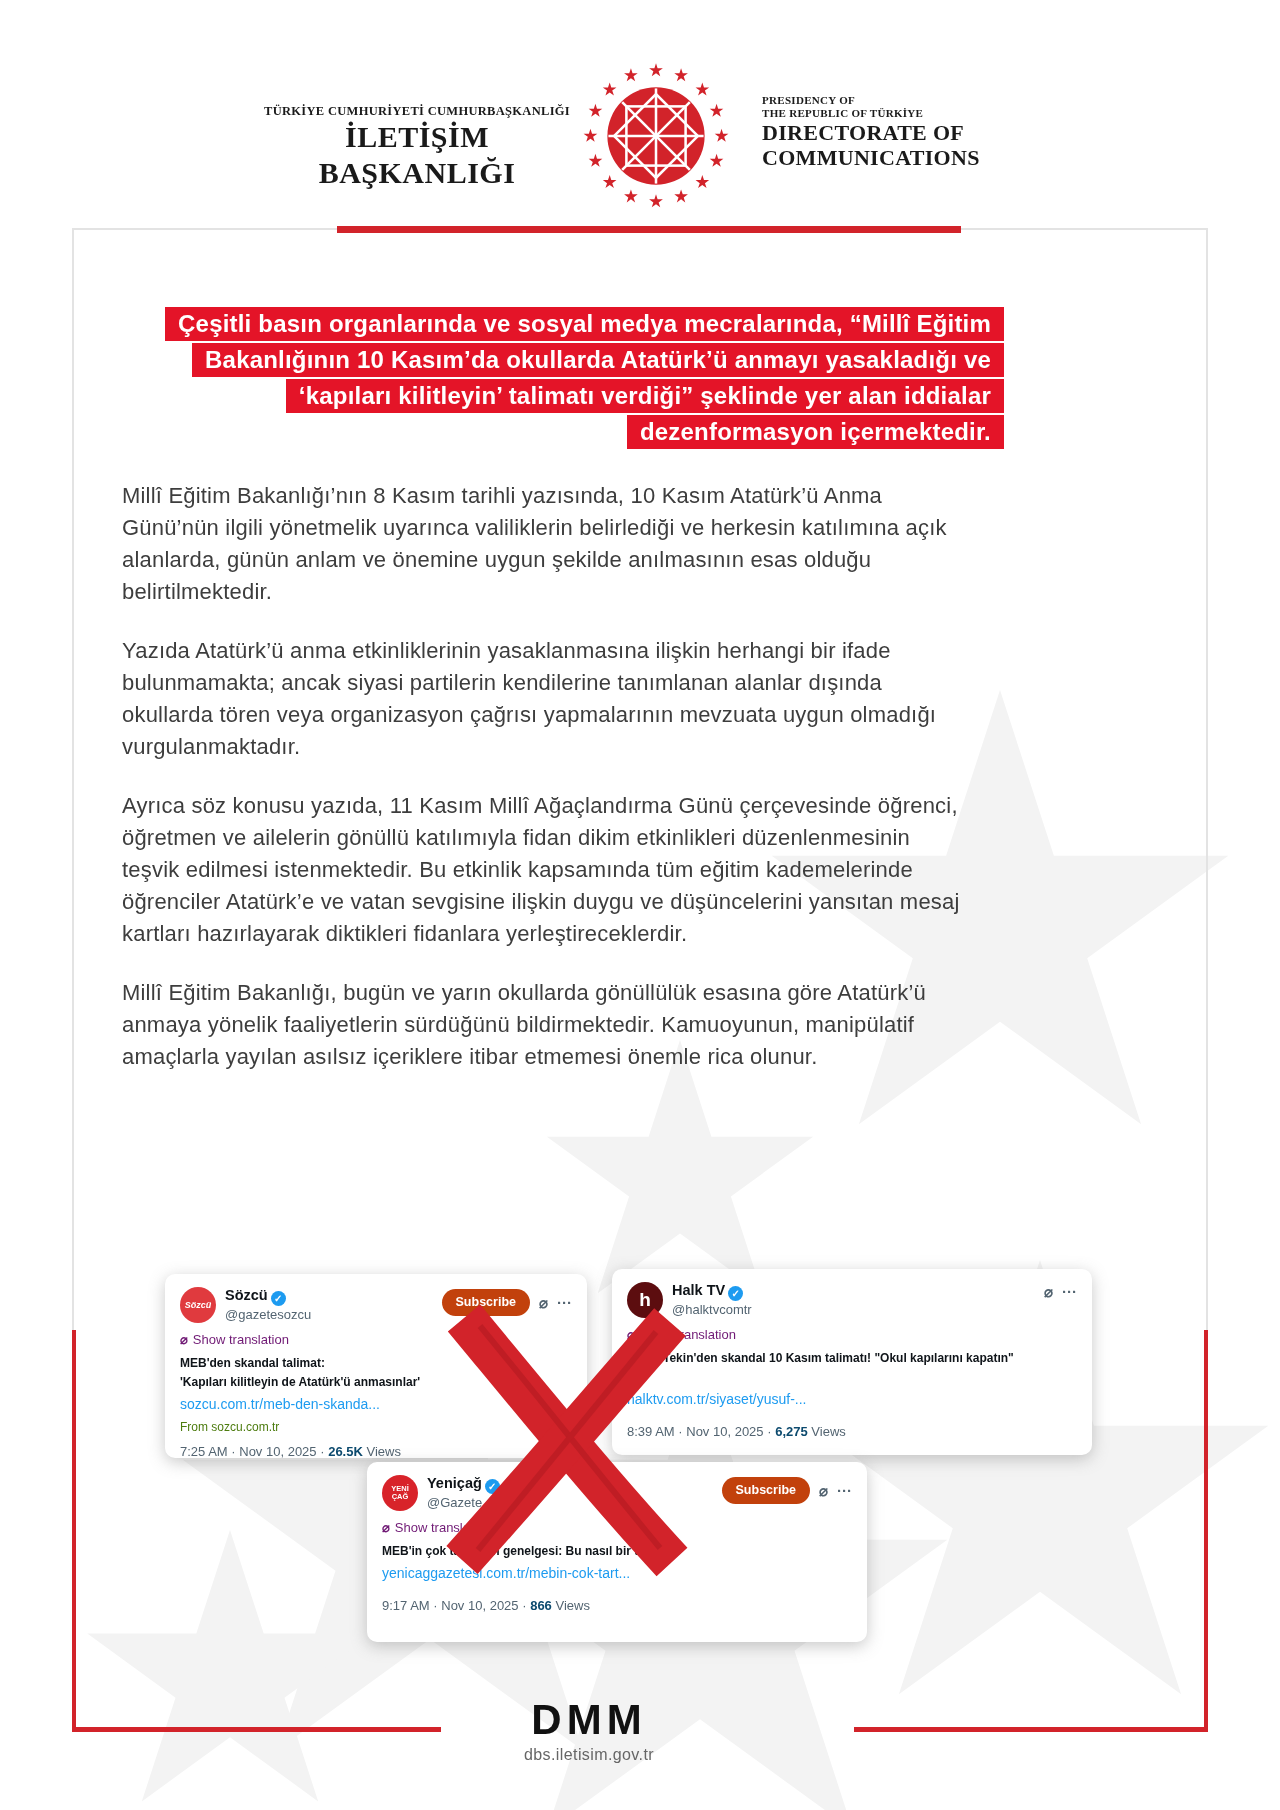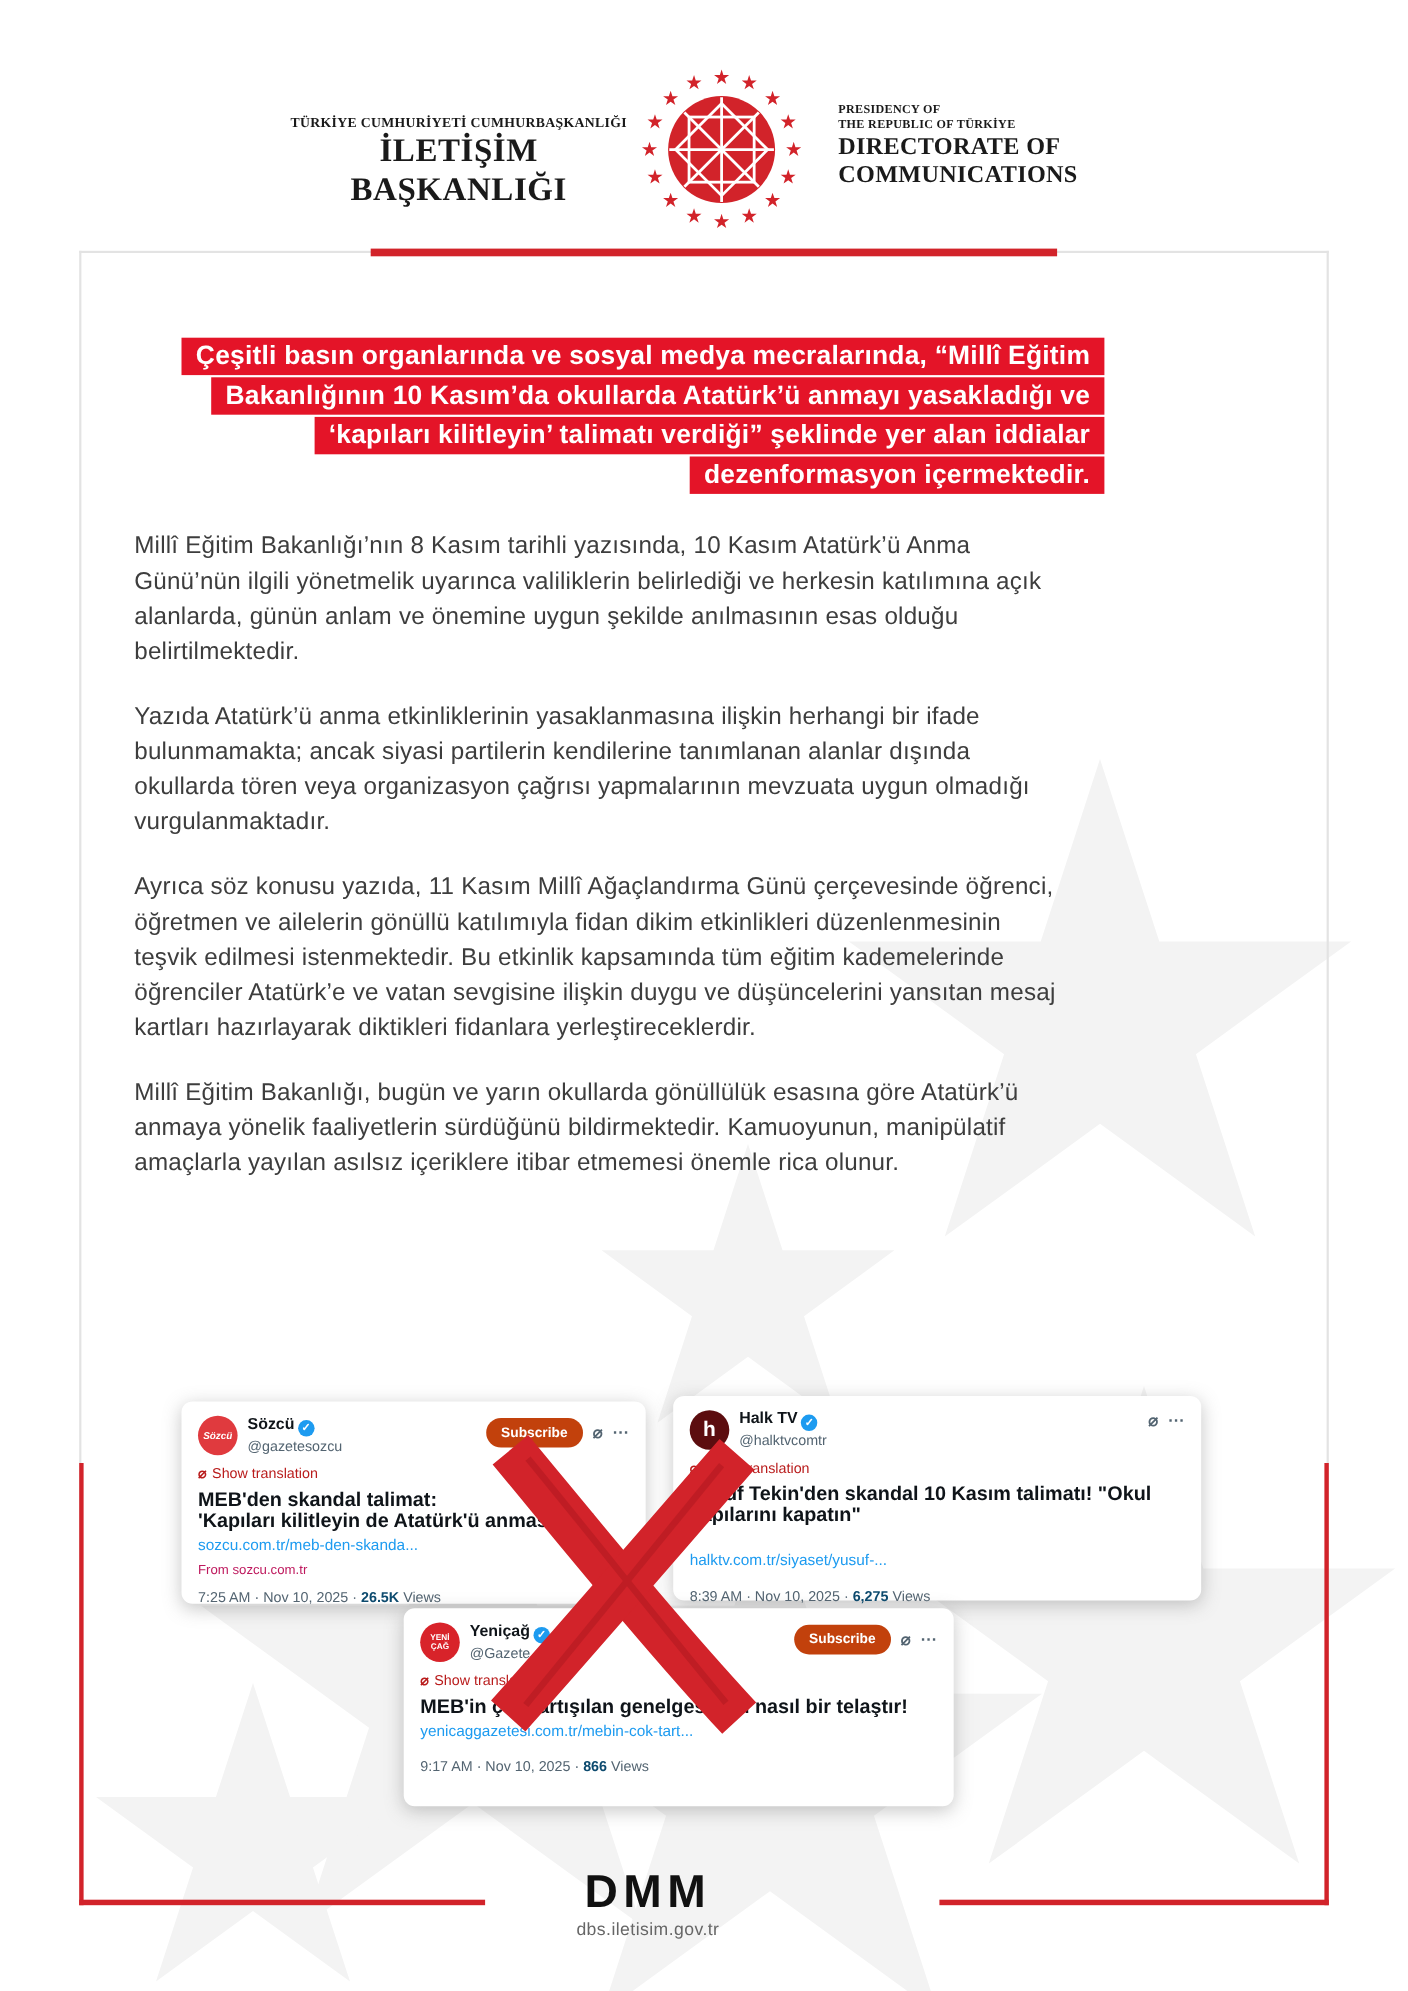--- a/index.html
+++ b/index.html
@@ -48,26 +48,26 @@
   .av-yenicag{background:#d8232a;font-size:7.5px;font-weight:800;line-height:8px;}
   .tw-id{margin-left:9px;flex-grow:1;min-width:0;}
   .tw-name{font-size:14.5px;font-weight:800;line-height:17px;white-space:nowrap;}
   .tw-handle{font-size:13px;color:#536471;line-height:17px;}
   .badge{display:inline-block;width:15px;height:15px;border-radius:50%;background:#1d9bf0;color:#fff;
          font-size:10px;line-height:15px;text-align:center;vertical-align:-2px;margin-left:3px;font-weight:700;}
   .tw-actions{display:flex;align-items:center;gap:9px;flex-shrink:0;margin-top:2px;}
   .sub-btn{background:#c2410c;color:#fff;font-size:12.5px;font-weight:700;border:none;
            border-radius:17px;padding:7px 14px;line-height:13px;}
   .ico-gray{color:#536471;font-size:15px;font-weight:700;line-height:15px;}
-  .tw-trans{margin-top:9px;font-size:13px;color:#b91c1c;font-weight:500;line-height:15px;}
+  .tw-trans{margin-top:9px;font-size:13px;color:#701a75;font-weight:500;line-height:15px;}
   .tw-trans .t-ico{font-weight:700;margin-right:5px;}
-  .tw-text{font-size:18px;line-height:19px;margin-top:7px;font-weight:600;}
+  .tw-text{font-size:12px;line-height:19px;margin-top:7px;font-weight:600;}
   .tw-text .tb{font-weight:800;}
   .tw-link{font-size:14px;line-height:18px;color:#1d9bf0;margin-top:3px;font-weight:500;}
-  .tw-from{font-size:12px;color:#be185d;margin-top:7px;}
+  .tw-from{font-size:12px;color:#4d7c0f;margin-top:7px;}
   .tw-time{font-size:13px;color:#536471;margin-top:10px;}
   .tw-time .cnt{color:#0c4a6e;font-weight:800;}
   .gap-lg{margin-top:22px;}
   .gap-md{margin-top:16px;}
   #xmark{position:absolute;left:358px;top:1062px;z-index:6;}
   
   .footer{position:absolute;left:0;top:1698px;width:1156px;text-align:center;z-index:7;padding-left:11px;}
   .dmm{font-size:42px;font-weight:900;letter-spacing:5px;color:#111;line-height:44px;
        font-family:"Liberation Sans",sans-serif;}
   .dmm-url{font-size:16px;color:#666;margin-top:4px;letter-spacing:.4px;}

